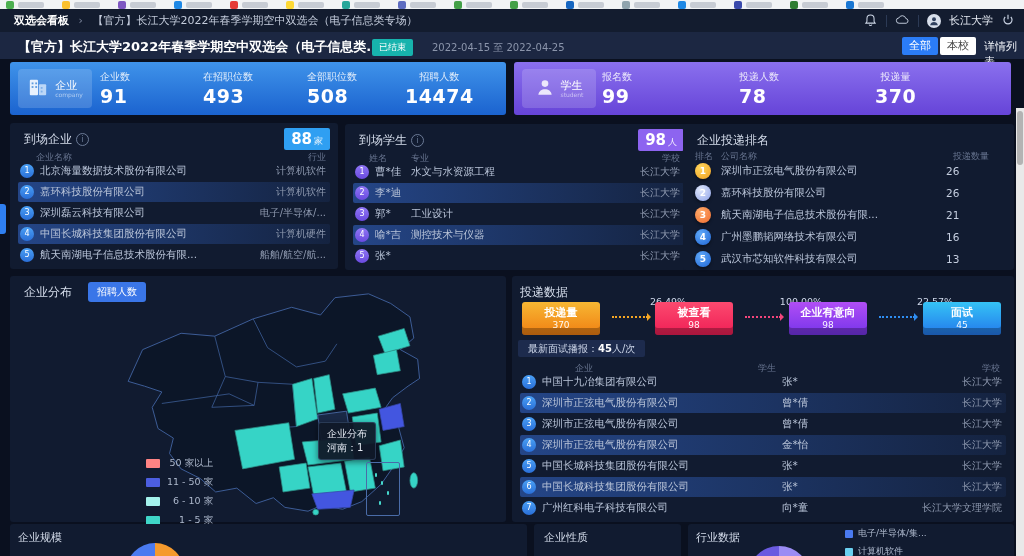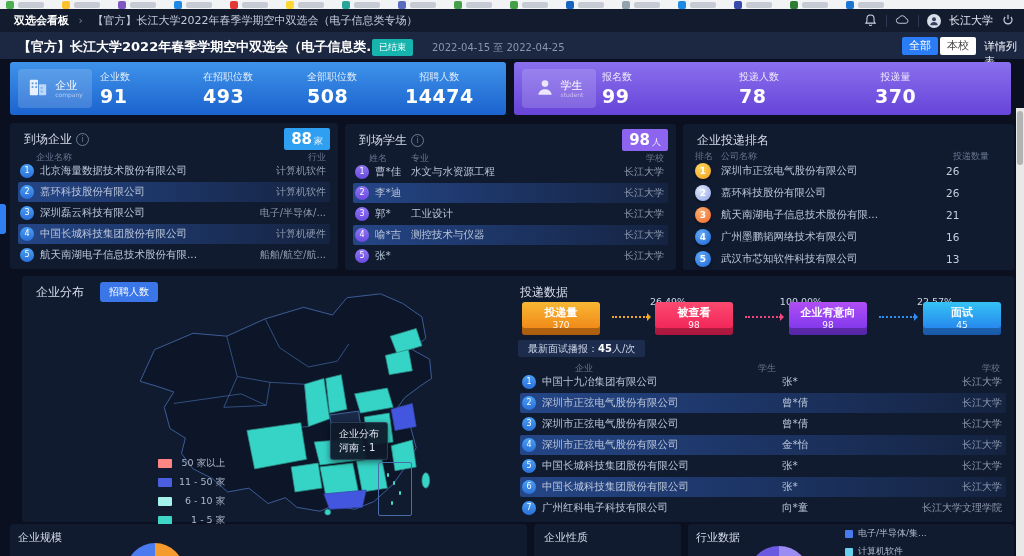--- a/index.html
+++ b/index.html
@@ -59,21 +59,21 @@
   .row{position:relative;display:flex;align-items:center;border-radius:2px;}
   .row.hl{background:linear-gradient(90deg,rgba(52,104,206,.55),rgba(52,104,206,.10));}
   .num{flex:0 0 14px;height:14px;border-radius:50%;color:#fff;font-size:8px;line-height:14px;text-align:center;margin:0 6px 0 2px;}
   .num-blue{background:linear-gradient(180deg,#4aa0f5,#2a6fd8);}
   .num-purple{background:linear-gradient(180deg,#8f76f5,#6a4ae0);}
   .cell{font-size:10.5px;color:#bac5d9;white-space:nowrap;overflow:hidden;}
   .cell.dim{color:#8f9ab0;font-size:10px;}
 
   
   .p-companies{left:10px;top:123px;width:328px;height:146px;}
-  .p-students{left:345px;top:124px;width:331px;height:146px;}
+  .p-students{left:345px;top:124px;width:331px;height:146px;padding-left:16px;}
   .p-ranking{left:683px;top:124px;width:331px;height:146px;}
   .c-rows{top:38px;}
   .c-row{height:20px;margin-bottom:1px;}
   .c-name{flex:1;}
   .c-ind{flex:0 0 auto;margin-left:auto;padding-right:4px;}
   .s-name{flex:0 0 36px;}
   .s-major{flex:1;}
   .s-school{flex:0 0 auto;margin-left:auto;padding-right:4px;}
 
   
@@ -82,21 +82,21 @@
   .rk-row{height:22px;}
   .medal{flex:0 0 16px;height:16px;border-radius:50%;color:#fff;font-size:9px;font-weight:bold;line-height:16px;text-align:center;margin:0 10px 0 4px;box-shadow:0 2px 3px rgba(0,0,0,.4);}
   .m1{background:radial-gradient(circle at 35% 30%,#ffd65e,#f0a020);}
   .m2{background:radial-gradient(circle at 35% 30%,#dfe7fb,#8fa3e8);}
   .m3{background:radial-gradient(circle at 35% 30%,#ffab6b,#ef6b2d);}
   .m45{background:radial-gradient(circle at 35% 30%,#5fa8f8,#1f66d6);}
   .rk-name{flex:1;}
   .rk-cnt{flex:0 0 60px;text-align:left;color:#c6cfe0;font-size:10.5px;}
 
   
-  .p-map{left:22px;top:276px;width:496px;height:246px;padding-left:33px;}
+  .p-map{left:10px;top:276px;width:496px;height:246px;}
   .rank-btn{position:absolute;left:78px;top:6px;background:#3a76e8;color:#fff;font-size:10px;padding:3px 9px;border-radius:3px;cursor:pointer;}
   .map-svg{position:absolute;left:18px;top:14px;}
   .tooltip{position:absolute;left:308px;top:146px;background:rgba(16,24,40,.95);border:1px solid rgba(90,120,170,.35);border-radius:3px;padding:4px 8px;font-size:10px;color:#e6ebf4;line-height:14px;box-shadow:0 2px 6px rgba(0,0,0,.5);}
   .legend{position:absolute;left:136px;top:180px;}
   .lg-item{display:flex;align-items:center;height:14px;margin-bottom:5px;font-size:9.5px;color:#aeb9cd;justify-content:space-between;}
   .lg-sw{width:14px;height:9px;border-radius:1px;margin-right:7px;}
   .sw0{background:#ff8484;}.sw1{background:#4c5ee0;}.sw2{background:#a4f2ec;}.sw3{background:#3fd6c8;}
   .inset{position:absolute;left:356px;top:186px;width:32px;height:52px;border:1px solid #4a6ca8;border-radius:2px;}
   .inset i{position:absolute;width:2px;height:4px;background:#46d8cc;border-radius:1px;}
 

